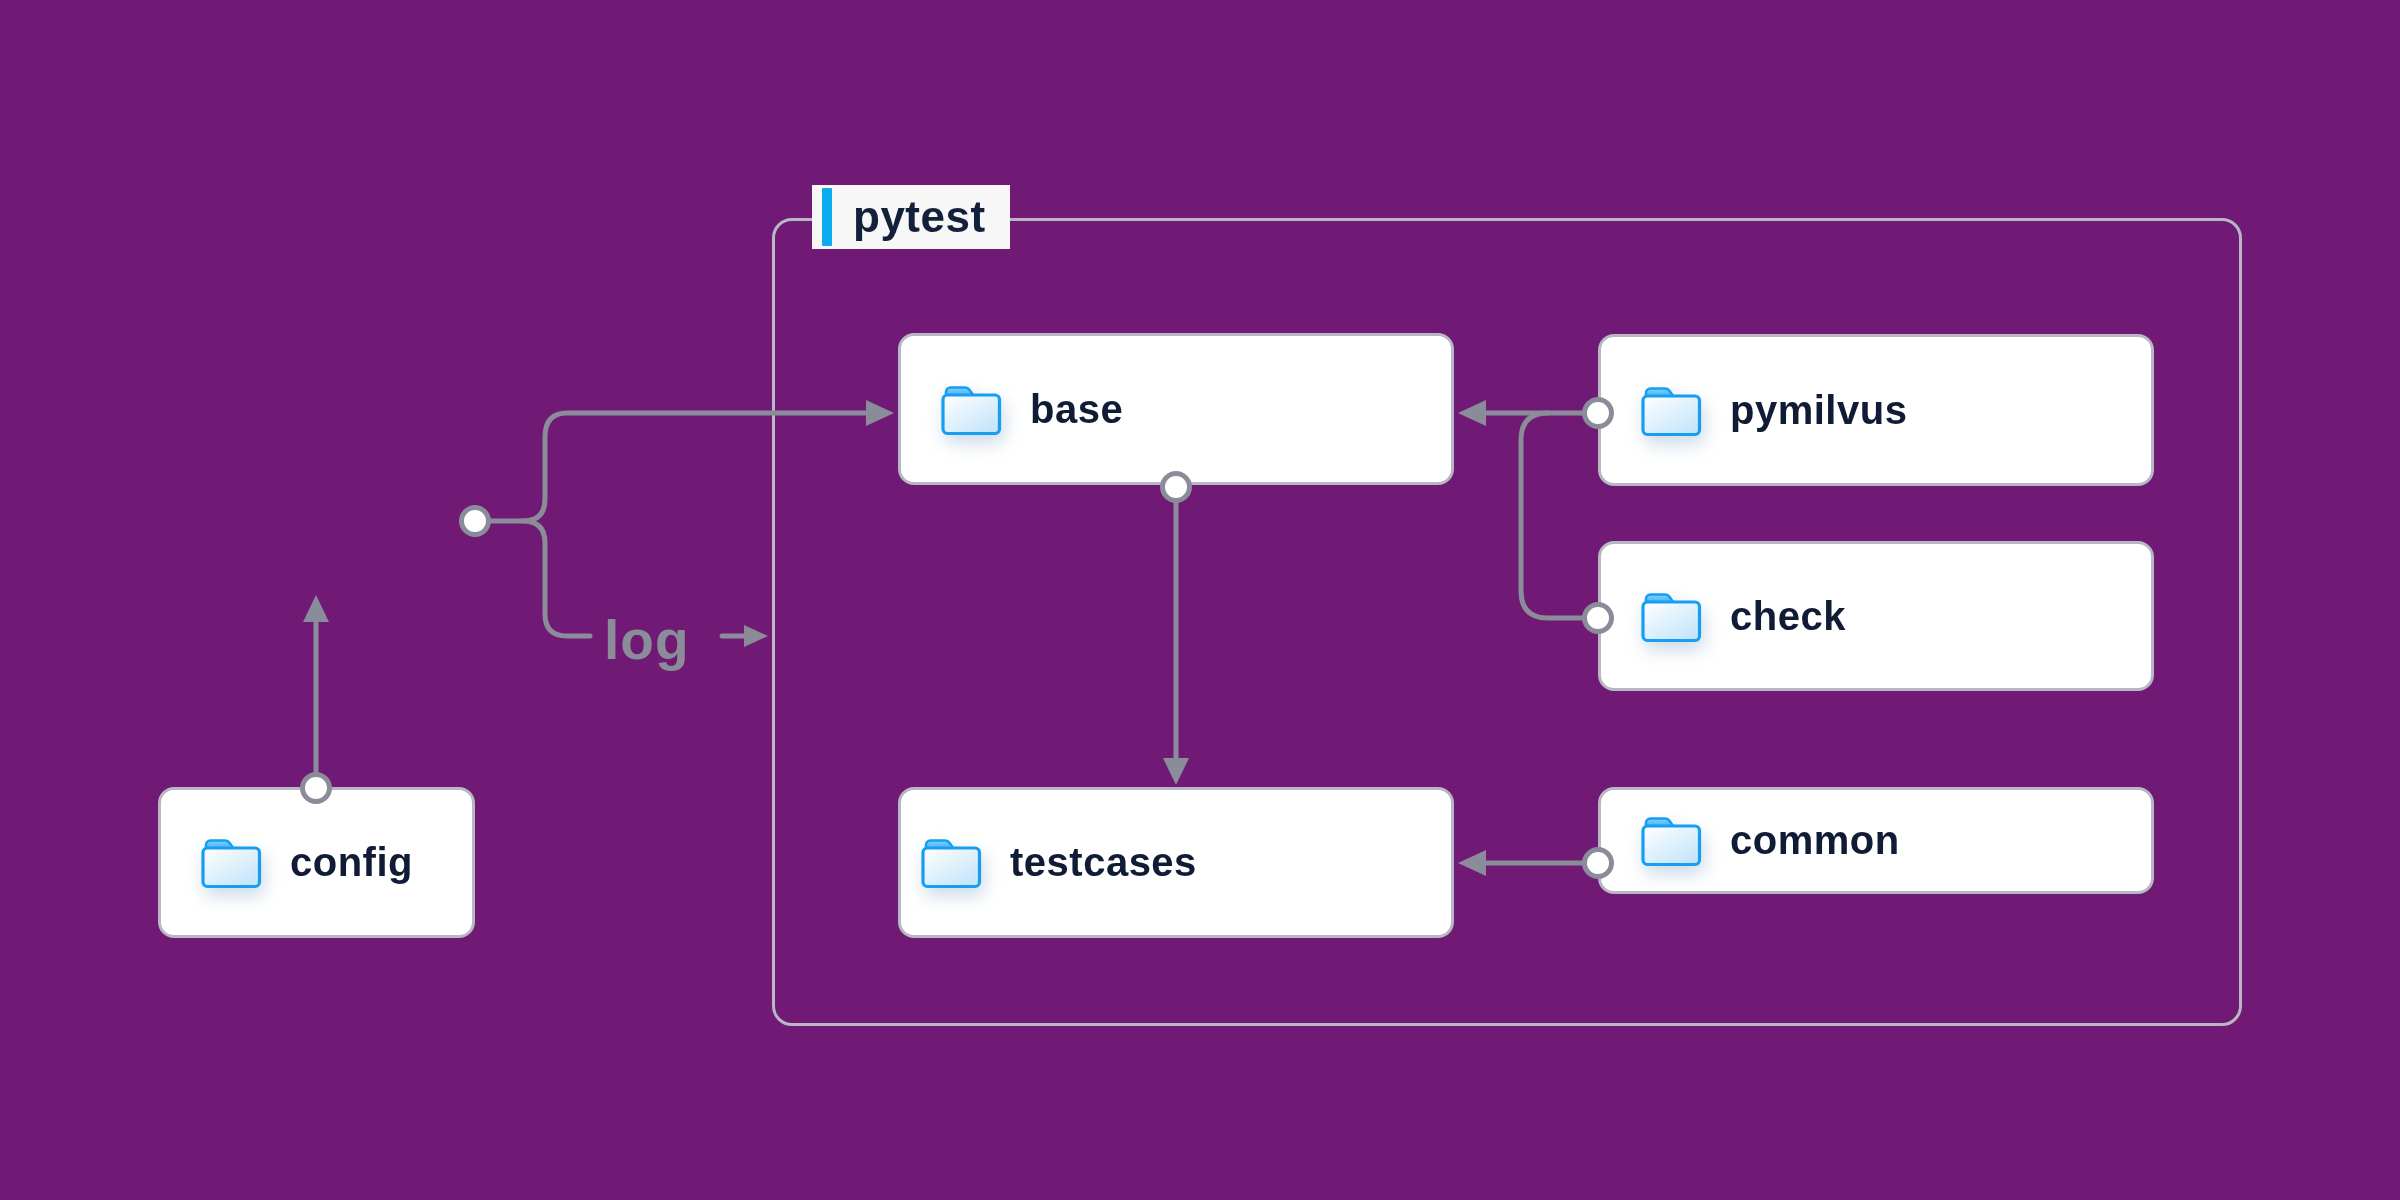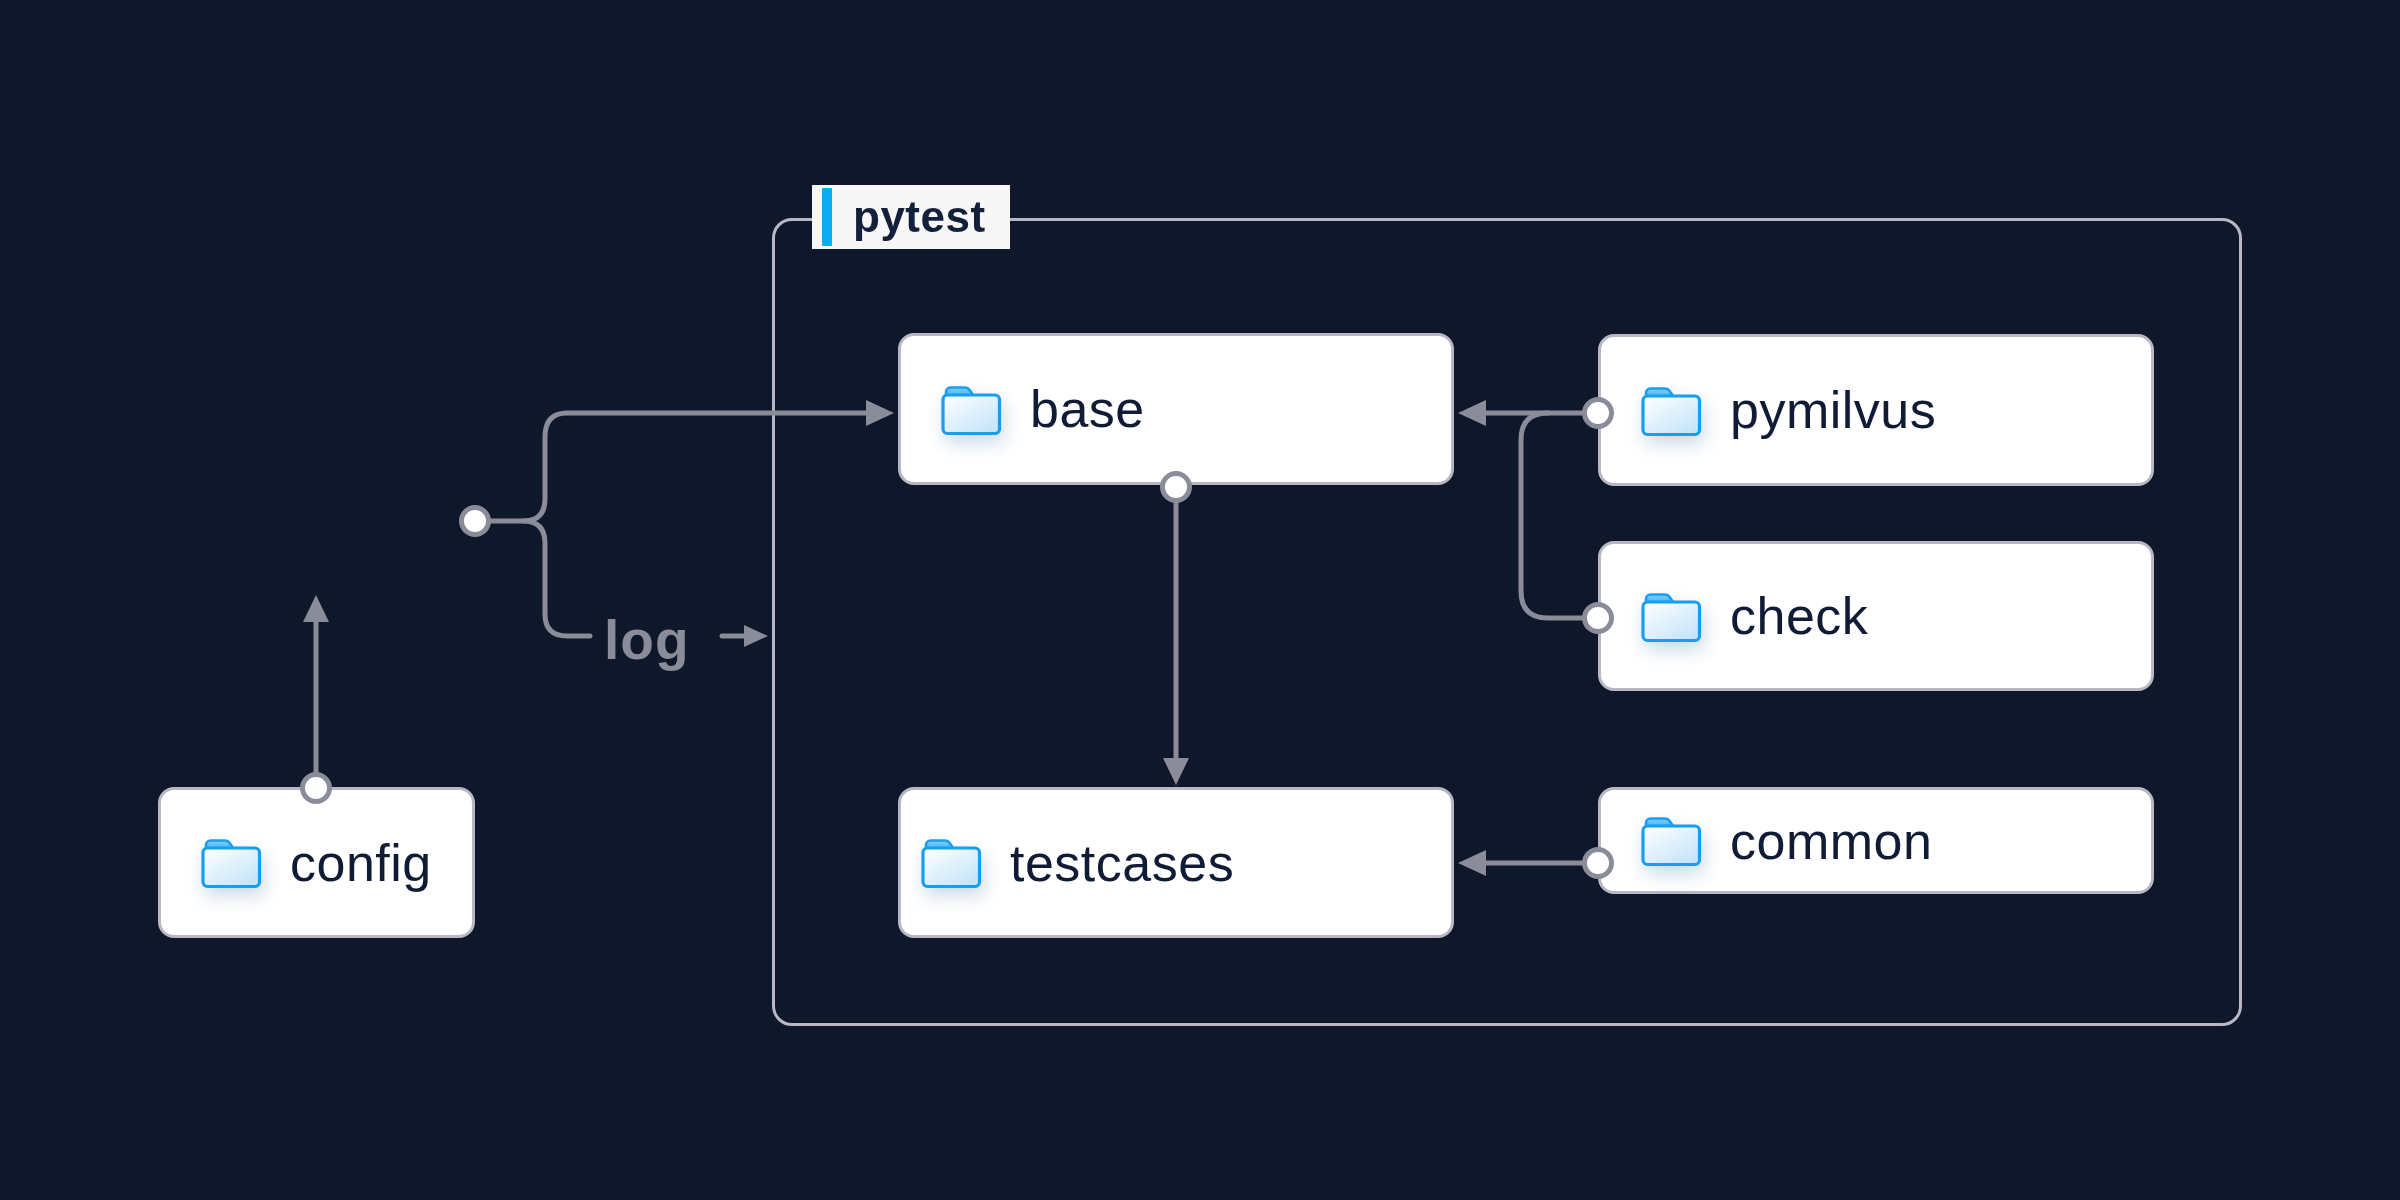--- a/index.html
+++ b/index.html
@@ -5,21 +5,21 @@
   html, body {
     margin: 0;
     padding: 0;
     background: #f7f7f8;
     font-family: "Liberation Sans", "DejaVu Sans", sans-serif;
   }
   .stage {
     position: relative;
     width: 2400px;
     height: 1200px;
-    background: #0f172a;
+    background: #701a75;
     overflow: hidden;
   }
   
   .group-box {
     position: absolute;
     left: 772px;
     top: 218px;
     width: 1470px;
     height: 808px;
     border: 3px solid #b7b8c3;
@@ -59,22 +59,22 @@
     border: 3px solid #b7b8c3;
     border-radius: 16px;
     box-sizing: border-box;
     display: flex;
     align-items: center;
     padding-left: 38px;
     gap: 27px;
     z-index: 2;
   }
   .node .label {
-    font-size: 52px;
-    font-weight: 400;
+    font-size: 40px;
+    font-weight: 700;
     color: #101c36;
     letter-spacing: 0.5px;
     white-space: nowrap;
   }
   .folder-svg {
     width: 64px;
     height: 55px;
     flex: 0 0 auto;
     filter: drop-shadow(3px 8px 9px rgba(110, 150, 190, 0.35));
   }

